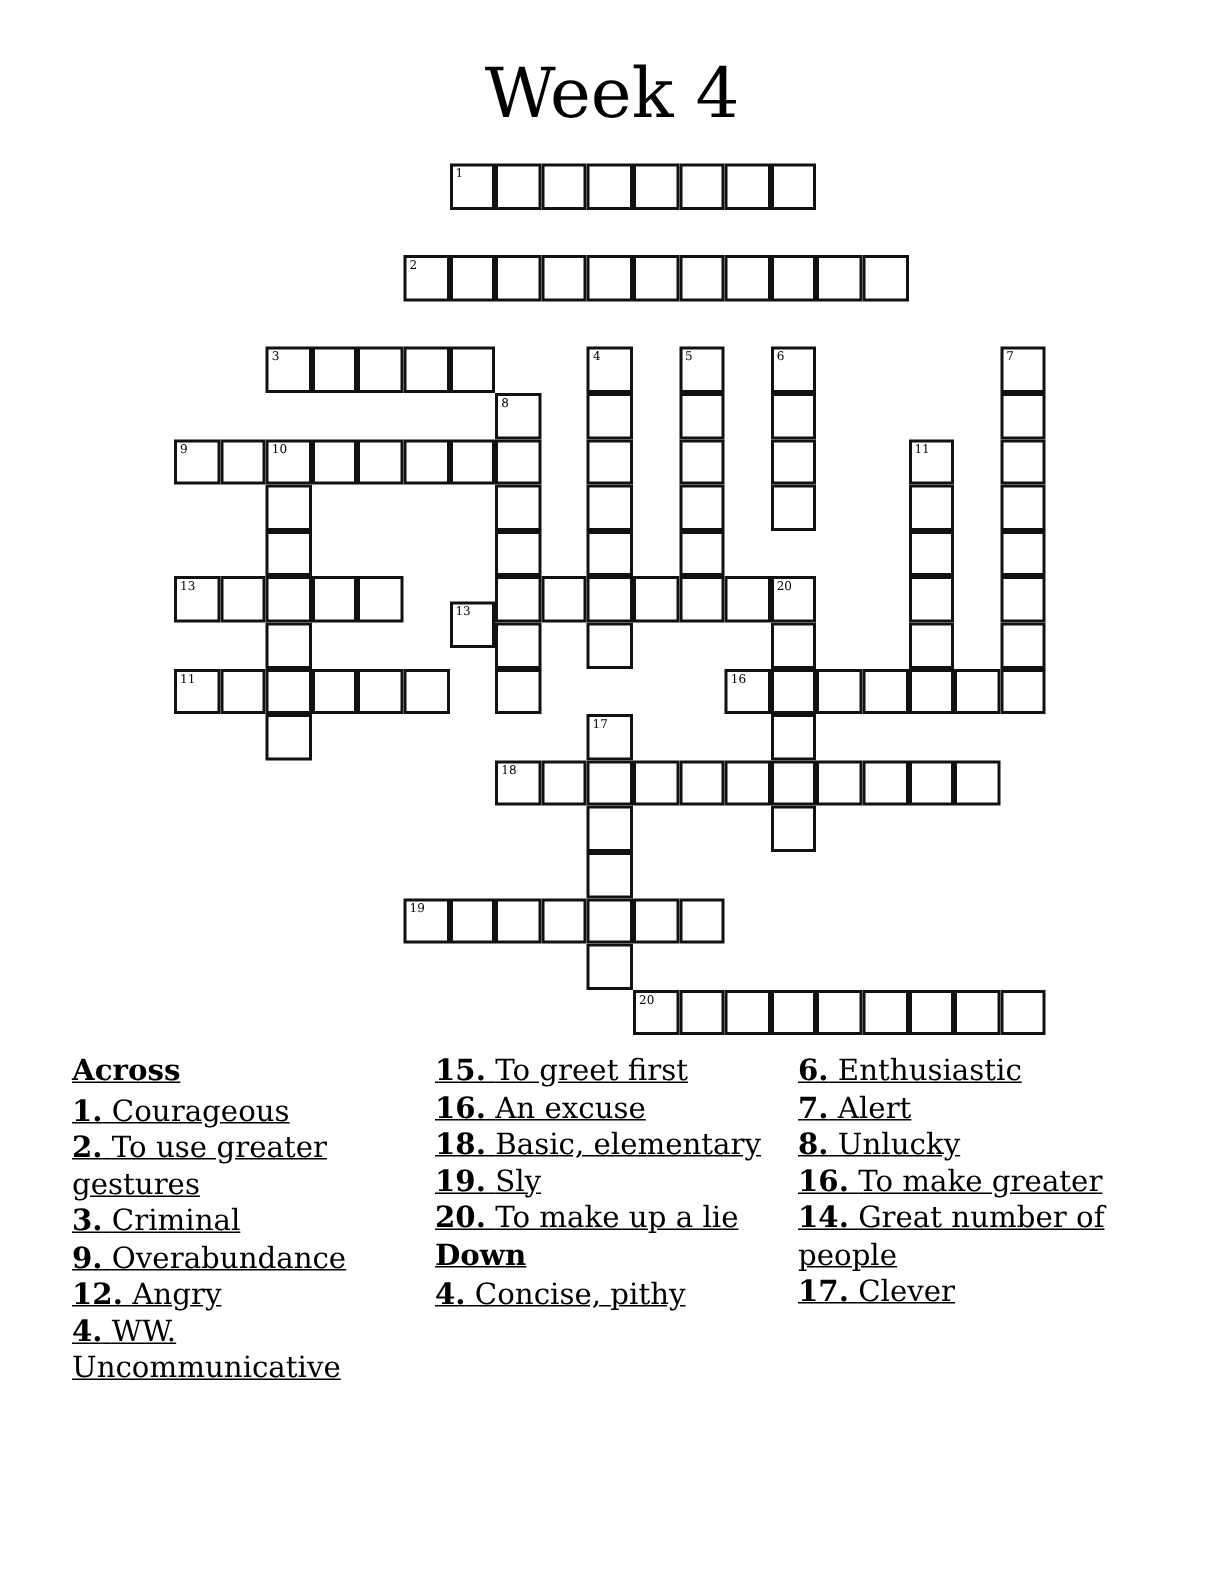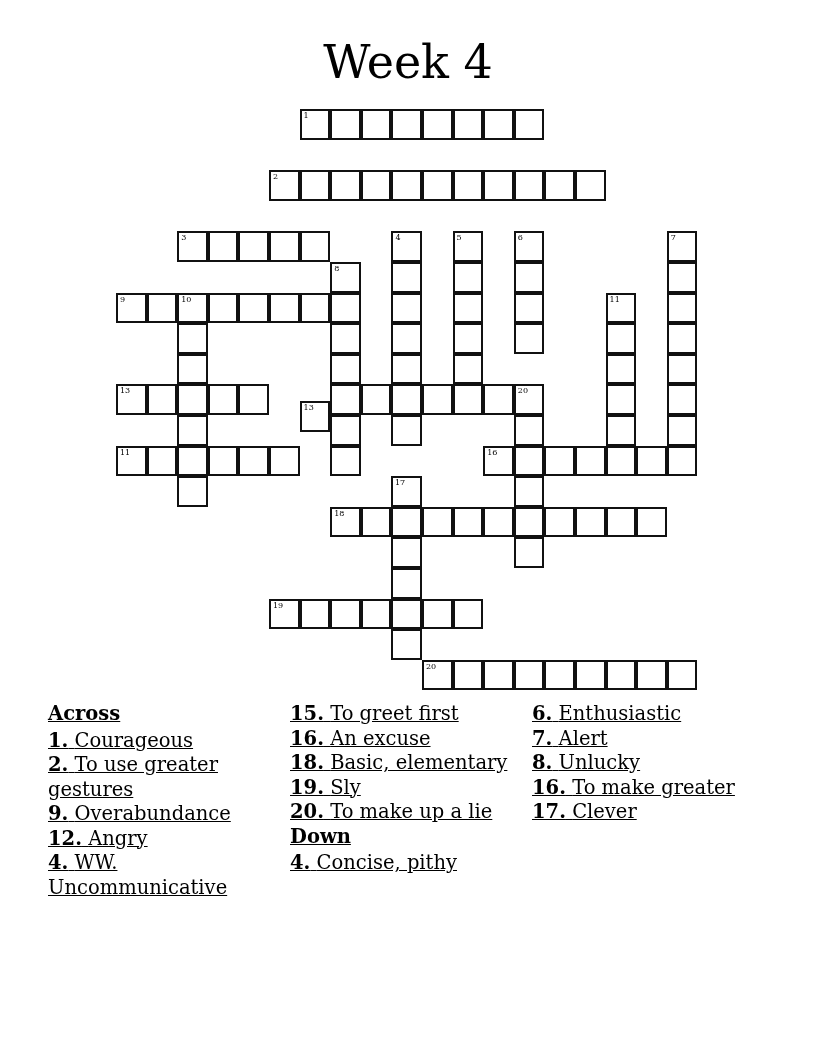--- a/index.html
+++ b/index.html
@@ -189,34 +189,36 @@
     <div class="cell" style="left: 576px; top: 660.8px;"></div>
     <div class="cell" style="left: 606.6px; top: 660.8px;"></div>
     <div class="cell" style="left: 637.2px; top: 660.8px;"></div>
     <div class="cell" style="left: 667.8px; top: 660.8px;"></div>
   </div>
 
 <div class="clues col1">
   <div class="hdr">Across</div>
   <div class="clue"><b>1.</b> <span>Courageous</span></div>
   <div class="clue"><b>2.</b> <span>To use greater gestures</span></div>
+  <div class="clue"><b>3.</b> <span>Criminal</span></div>
   <div class="clue"><b>9.</b> <span>Overabundance</span></div>
   <div class="clue"><b>12.</b> <span>Angry</span></div>
   <div class="clue"><b>4.</b> <span>WW. Uncommunicative</span></div>
 </div>
 
 <div class="clues col2">
   <div class="clue"><b>15.</b> <span>To greet first</span></div>
   <div class="clue"><b>16.</b> <span>An excuse</span></div>
   <div class="clue"><b>18.</b> <span>Basic, elementary</span></div>
   <div class="clue"><b>19.</b> <span>Sly</span></div>
   <div class="clue"><b>20.</b> <span>To make up a lie</span></div>
   <div class="hdr">Down</div>
   <div class="clue"><b>4.</b> <span>Concise, pithy</span></div>
 </div>
 
 <div class="clues col3">
   <div class="clue"><b>6.</b> <span>Enthusiastic</span></div>
   <div class="clue"><b>7.</b> <span>Alert</span></div>
   <div class="clue"><b>8.</b> <span>Unlucky</span></div>
   <div class="clue"><b>16.</b> <span>To make greater</span></div>
+  <div class="clue"><b>14.</b> <span>Great number of people</span></div>
   <div class="clue"><b>17.</b> <span>Clever</span></div>
 </div>
 
 </body></html>

